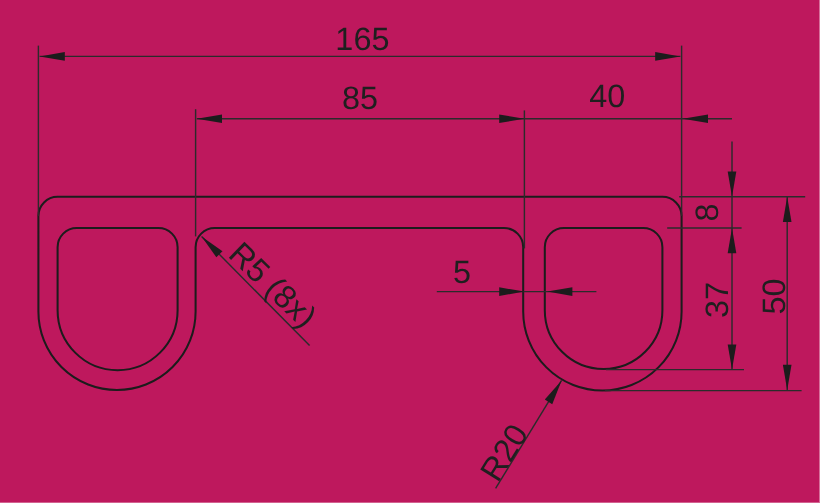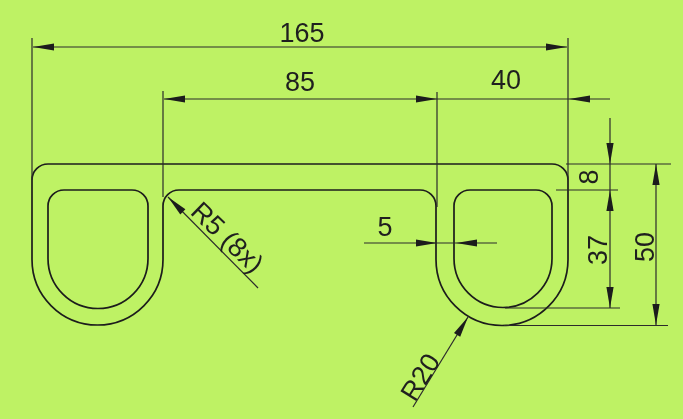--- a/index.html
+++ b/index.html
@@ -6,21 +6,21 @@
     margin: 0;
     padding: 0;
     background: #ffffff;
     width: 683px;
     height: 419px;
     overflow: hidden;
   }
   .canvas-wrap {
     width: 683px;
     height: 419px;
-    background: #bef264;
+    background: #be185d;
   }
   svg text {
     font-family: "Liberation Sans", "DejaVu Sans", sans-serif;
     font-size: 27px;
     fill: #1f1f1f;
   }
   .outline {
     fill: none;
     stroke: #1c1c1c;
     stroke-width: 1.7;

